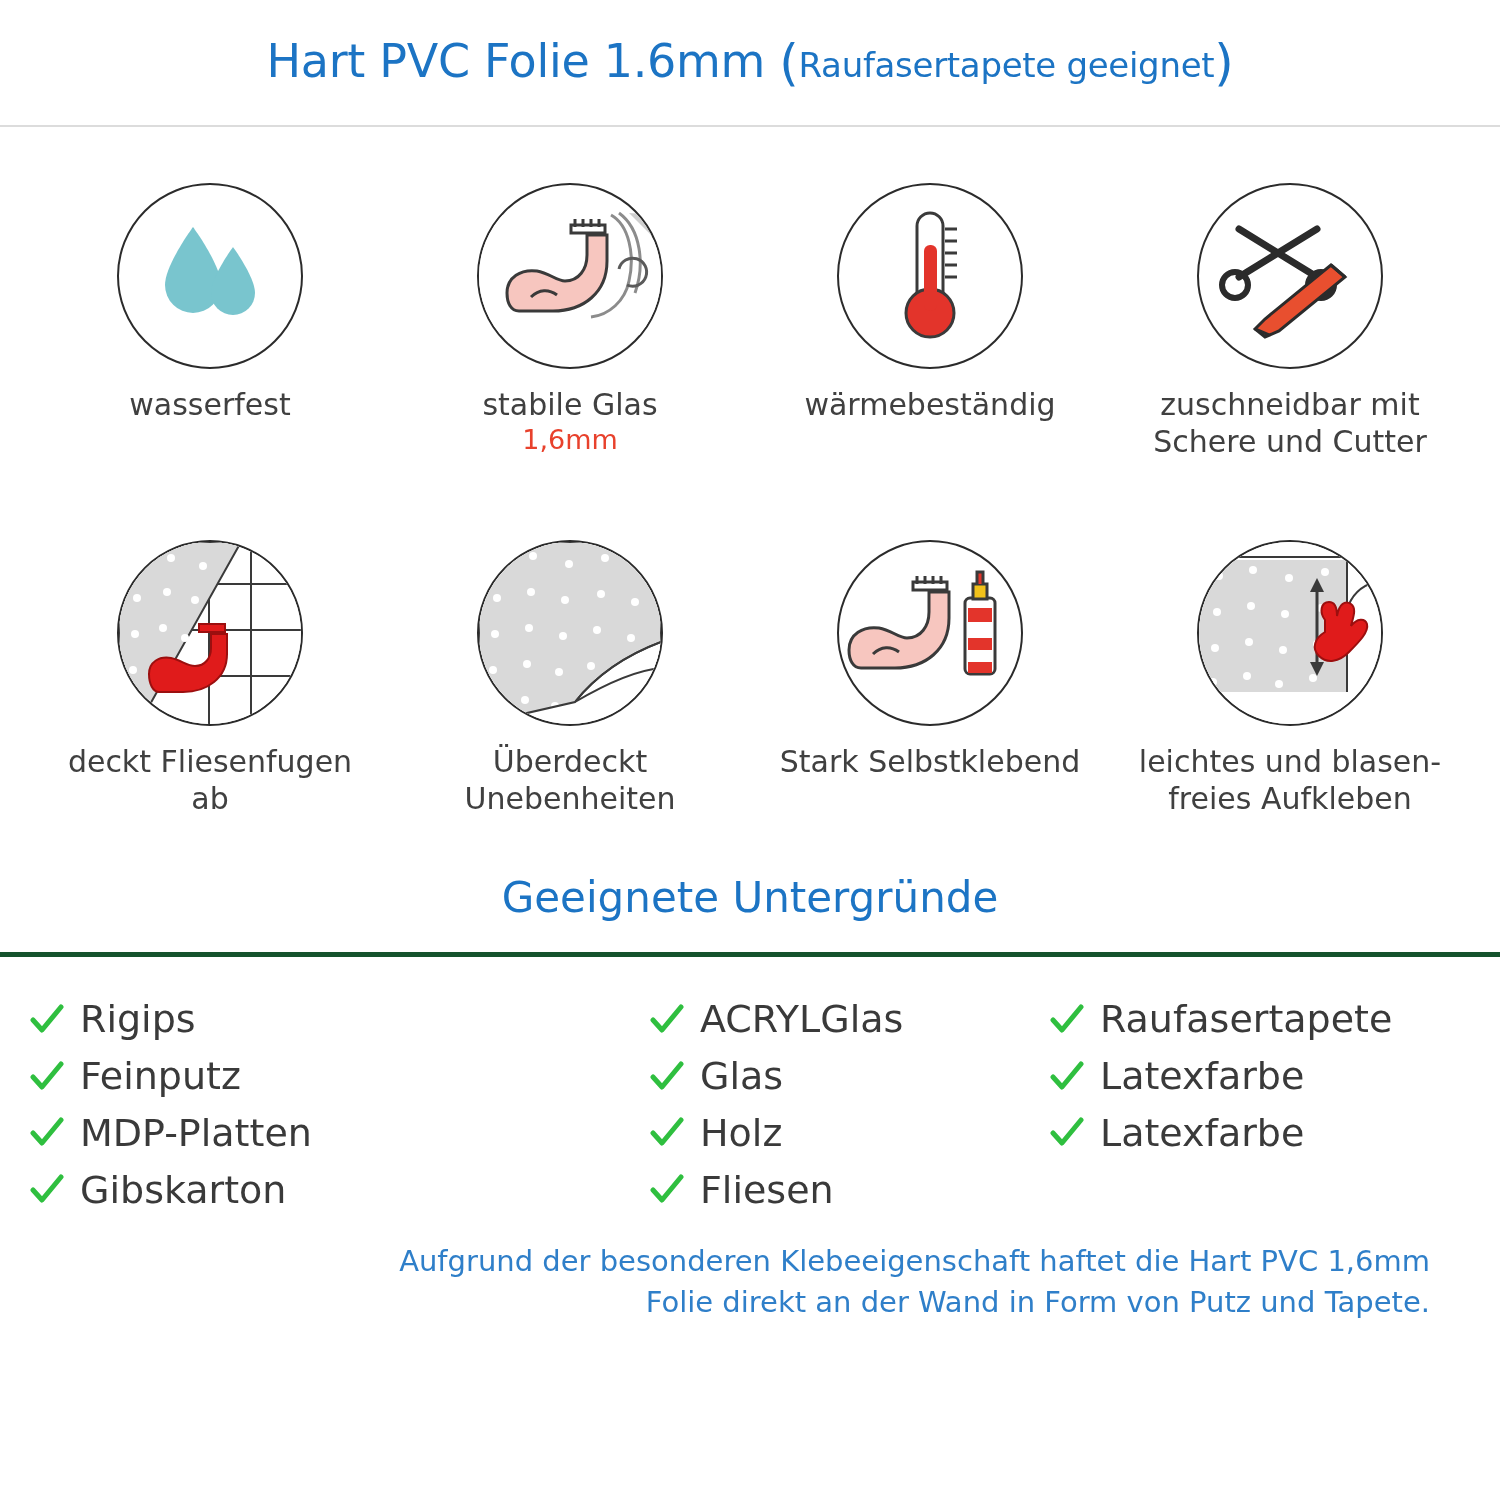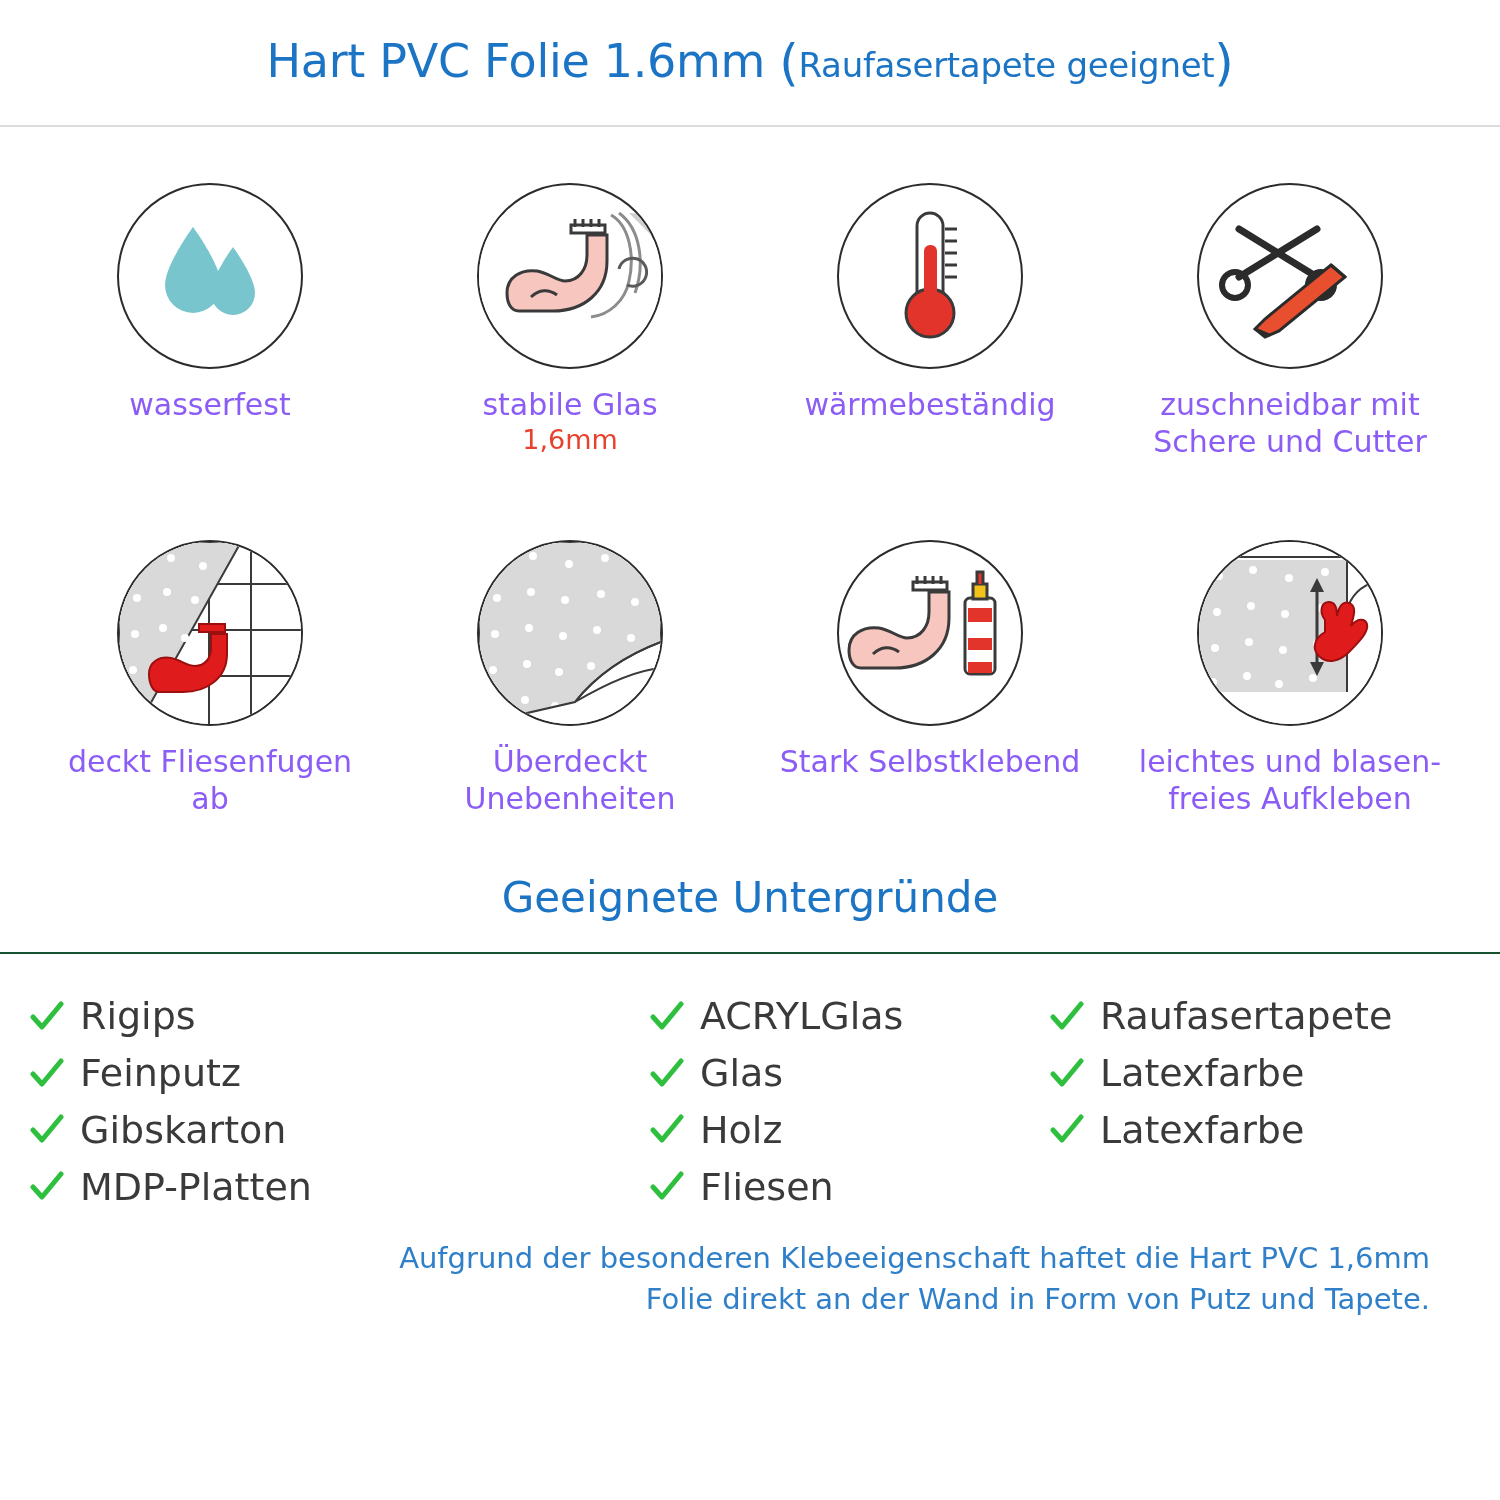--- a/index.html
+++ b/index.html
@@ -66,21 +66,21 @@
     position: relative;
     overflow: hidden;
     background: #fff;
     box-sizing: border-box;
   }
   .feature-label {
     margin-top: 18px;
     text-align: center;
     font-size: 30px;
     line-height: 1.22;
-    color: #8b5cf6;
+    color: #404040;
     max-width: 330px;
   }
   .feature-sub {
     font-size: 27px;
     color: #e8412c;
     text-align: center;
     line-height: 1.2;
   }
   .feature-label.bold {
     font-weight: normal;
@@ -92,21 +92,21 @@
     margin-top: 24px;
   }
 
   
   .section-title {
     text-align: center;
     font-size: 42px;
     color: #1c74c4;
     margin-top: 56px;
     padding-bottom: 30px;
-    border-bottom: 2px solid #14532d;
+    border-bottom: 5px solid #14532d;
   }
 
   
   .substrates {
     display: grid;
     grid-template-columns: 620px 400px 460px;
     padding: 40px 20px 0 30px;
     box-sizing: border-box;
   }
   .sub-col {
@@ -360,29 +360,29 @@
             </svg>
         </span>
         <span>Feinputz</span>
       </div>
       <div class="sub-item">
         <span class="check">
           <svg width="34" height="34" viewBox="0 0 34 34">
               <path d="M3 17 L12 27 L31 4" fill="none" stroke="#2fbf3f" stroke-width="5" stroke-linecap="round" stroke-linejoin="round"></path>
             </svg>
         </span>
+        <span>MDP-Platten</span>
+      </div>
+      <div class="sub-item">
+        <span class="check">
+          <svg width="34" height="34" viewBox="0 0 34 34">
+              <path d="M3 17 L12 27 L31 4" fill="none" stroke="#2fbf3f" stroke-width="5" stroke-linecap="round" stroke-linejoin="round"></path>
+            </svg>
+        </span>
         <span>Gibskarton</span>
-      </div>
-      <div class="sub-item">
-        <span class="check">
-          <svg width="34" height="34" viewBox="0 0 34 34">
-              <path d="M3 17 L12 27 L31 4" fill="none" stroke="#2fbf3f" stroke-width="5" stroke-linecap="round" stroke-linejoin="round"></path>
-            </svg>
-        </span>
-        <span>MDP-Platten</span>
       </div>
     </div>
 
     <div class="sub-col">
       <div class="sub-item">
         <span class="check">
           <svg width="34" height="34" viewBox="0 0 34 34">
               <path d="M3 17 L12 27 L31 4" fill="none" stroke="#2fbf3f" stroke-width="5" stroke-linecap="round" stroke-linejoin="round"></path>
             </svg>
         </span>

